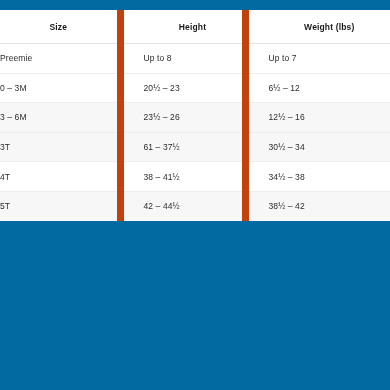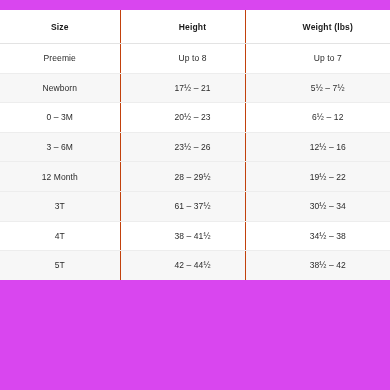--- a/index.html
+++ b/index.html
@@ -11,21 +11,21 @@
     width: 390px;
     height: 390px;
     background: #ffffff;
     font-family: "Liberation Sans", sans-serif;
     overflow: hidden;
   }
 
   #size-chart-wrapper {
     width: 390px;
     height: 390px;
-    background: #d946ef;
+    background: #0369a1;
     box-sizing: border-box;
     padding-top: 10px;
   }
 
   table.size-chart {
     width: 390px;
     border-collapse: collapse;
     table-layout: fixed;
   }
 
@@ -44,37 +44,36 @@
     color: #1a1a1a;
     text-align: center;
     vertical-align: middle;
     letter-spacing: 0.15px;
     border-bottom: 1px solid #e3e3e3;
     padding: 0;
   }
 
   thead th.col-div,
   tbody td.col-div {
-    border-left: 1px solid #c2410c;
+    border-left: 7px solid #c2410c;
     padding-left: 20px;
   }
 
   tbody tr {
     height: 28.6px;
   }
 
   tbody tr.row-white { background: #ffffff; }
   tbody tr.row-alt   { background: #f7f7f7; }
 
   tbody td {
     height: 28.6px;
     font-size: 8.5px;
     font-weight: normal;
     color: #2b2b2b;
-    text-align: center;
     vertical-align: middle;
     letter-spacing: 0.1px;
     border-bottom: 1px solid #ededed;
     padding: 0;
   }
 
   tbody tr:last-child td {
     border-bottom: none;
   }
 </style>
@@ -94,39 +93,29 @@
         <th class="col-div">Height</th>
         <th class="col-div">Weight (lbs)</th>
       </tr>
     </thead>
     <tbody>
       <tr class="row-white">
         <td>Preemie</td>
         <td class="col-div">Up to 8</td>
         <td class="col-div">Up to 7</td>
       </tr>
-      <tr class="row-alt">
-        <td>Newborn</td>
-        <td class="col-div">17½ – 21</td>
-        <td class="col-div">5½ – 7½</td>
-      </tr>
       <tr class="row-white">
         <td>0 – 3M</td>
         <td class="col-div">20½ – 23</td>
         <td class="col-div">6½ – 12</td>
       </tr>
       <tr class="row-alt">
         <td>3 – 6M</td>
         <td class="col-div">23½ – 26</td>
         <td class="col-div">12½ – 16</td>
-      </tr>
-      <tr class="row-alt">
-        <td>12 Month</td>
-        <td class="col-div">28 – 29½</td>
-        <td class="col-div">19½ – 22</td>
       </tr>
       <tr class="row-alt">
         <td>3T</td>
         <td class="col-div">61 – 37½</td>
         <td class="col-div">30½ – 34</td>
       </tr>
       <tr class="row-white">
         <td>4T</td>
         <td class="col-div">38 – 41½</td>
         <td class="col-div">34½ – 38</td>

